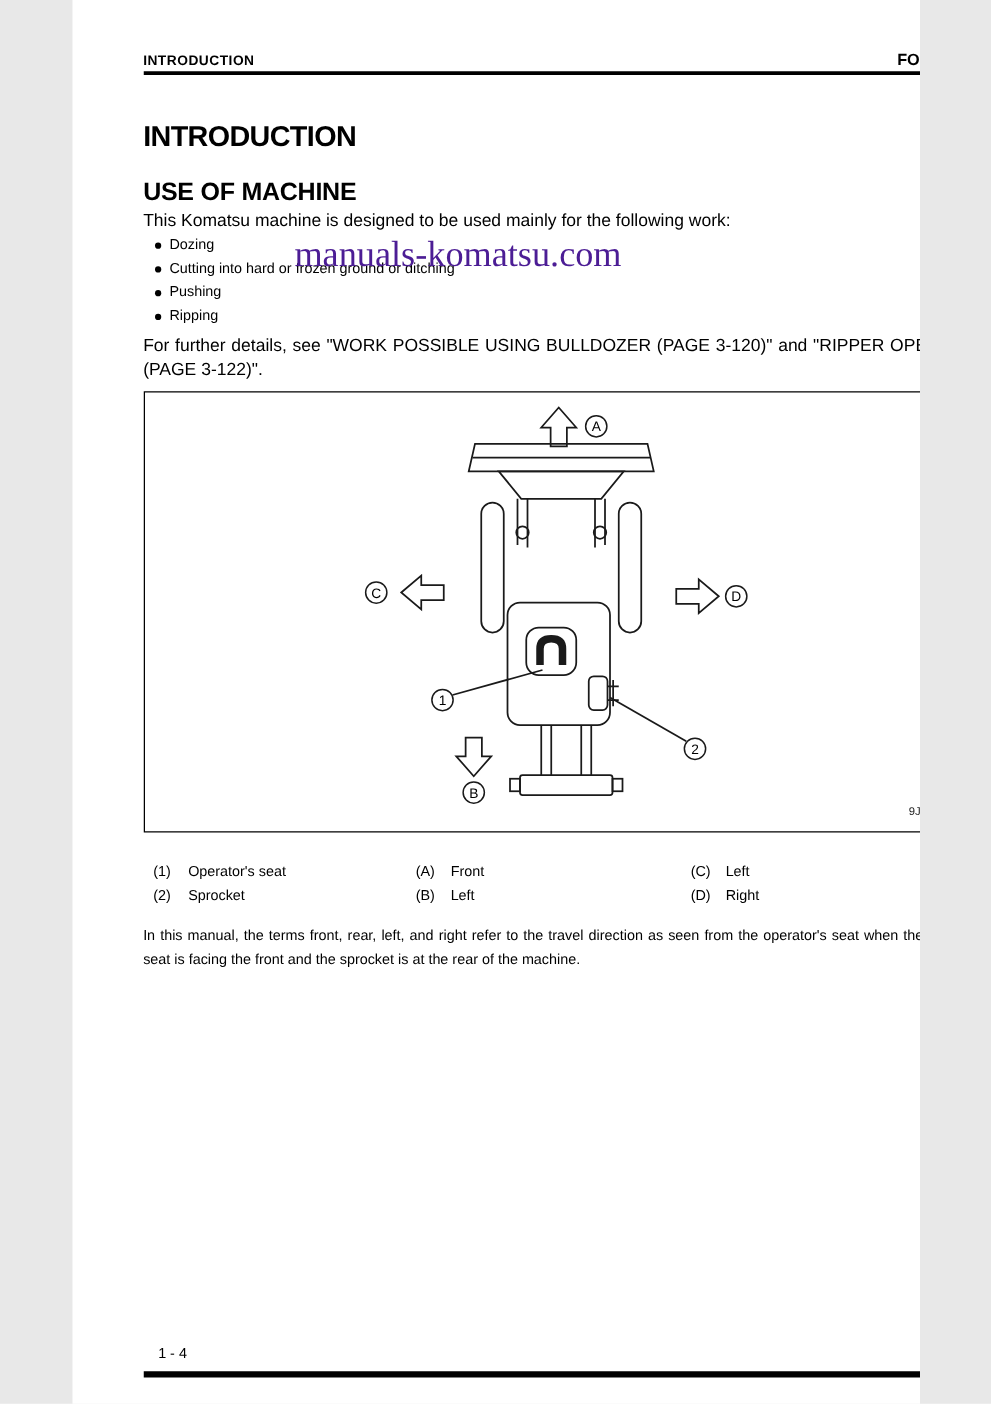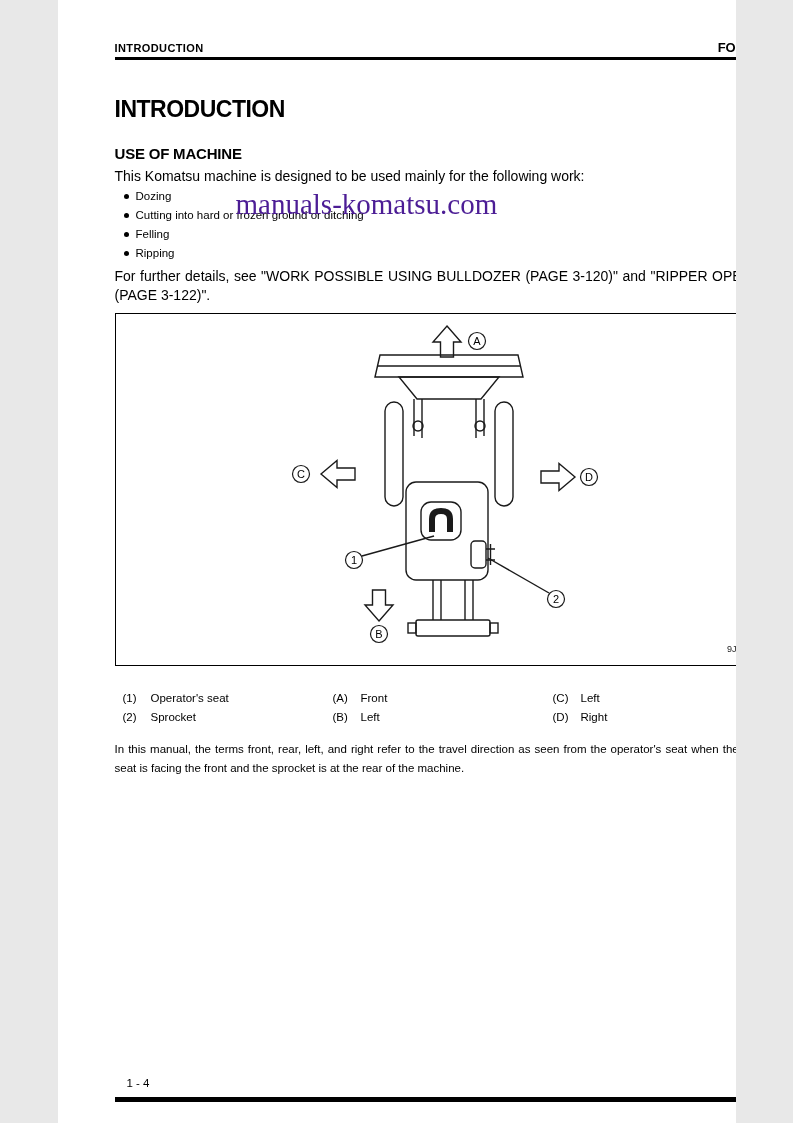--- a/index.html
+++ b/index.html
@@ -16,21 +16,21 @@
   .running-header .rh-right { font-size:13px; font-weight:bold; letter-spacing:-0.2px; }
   .header-rule { position:absolute; top:57px; left:57px; width:679px; height:3px; background:#000; }
 
   .watermark {
     position:absolute; top:188px; left:178px; z-index:5;
     font-family:"Liberation Serif", serif; font-size:29px; color:#4c1d95;
   }
 
   .content { position:absolute; top:95px; left:57px; width:679px; }
   h1.page-title { font-size:23px; font-weight:bold; letter-spacing:-0.5px; line-height:28px; }
-  h2.section-heading { font-size:15px; font-weight:bold; letter-spacing:-0.2px; line-height:18px; margin-top:22px; }
+  h2.section-heading { font-size:20px; font-weight:bold; letter-spacing:-0.2px; line-height:18px; margin-top:22px; }
   p.body-text { font-size:14px; line-height:19px; margin-top:4px; }
   p.justify { text-align:justify; }
 
   ul.work-list { list-style:none; margin-top:1px; }
   ul.work-list li { font-size:11.5px; line-height:19px; display:flex; align-items:center; }
   .bullet-dot { width:5px; height:5px; border-radius:50%; background:#000; margin:0 7px 0 9px; flex:none; }
 
   .figure-box {
     margin-top:8px; width:679px; height:353px;
     border:1px solid #000; background:#fff; position:relative;
@@ -75,21 +75,21 @@
       <li>
         <span class="bullet-dot"></span>
         <span>Dozing</span>
       </li>
       <li>
         <span class="bullet-dot"></span>
         <span>Cutting into hard or frozen ground or ditching</span>
       </li>
       <li>
         <span class="bullet-dot"></span>
-        <span>Felling</span>
+        <span>Pushing</span>
       </li>
       <li>
         <span class="bullet-dot"></span>
         <span>Ripping</span>
       </li>
     </ul>
 
     <p class="body-text justify">For further details, see "WORK POSSIBLE USING BULLDOZER (PAGE 3-120)" and "RIPPER OPERATION (PAGE 3-122)".</p>
 
 

